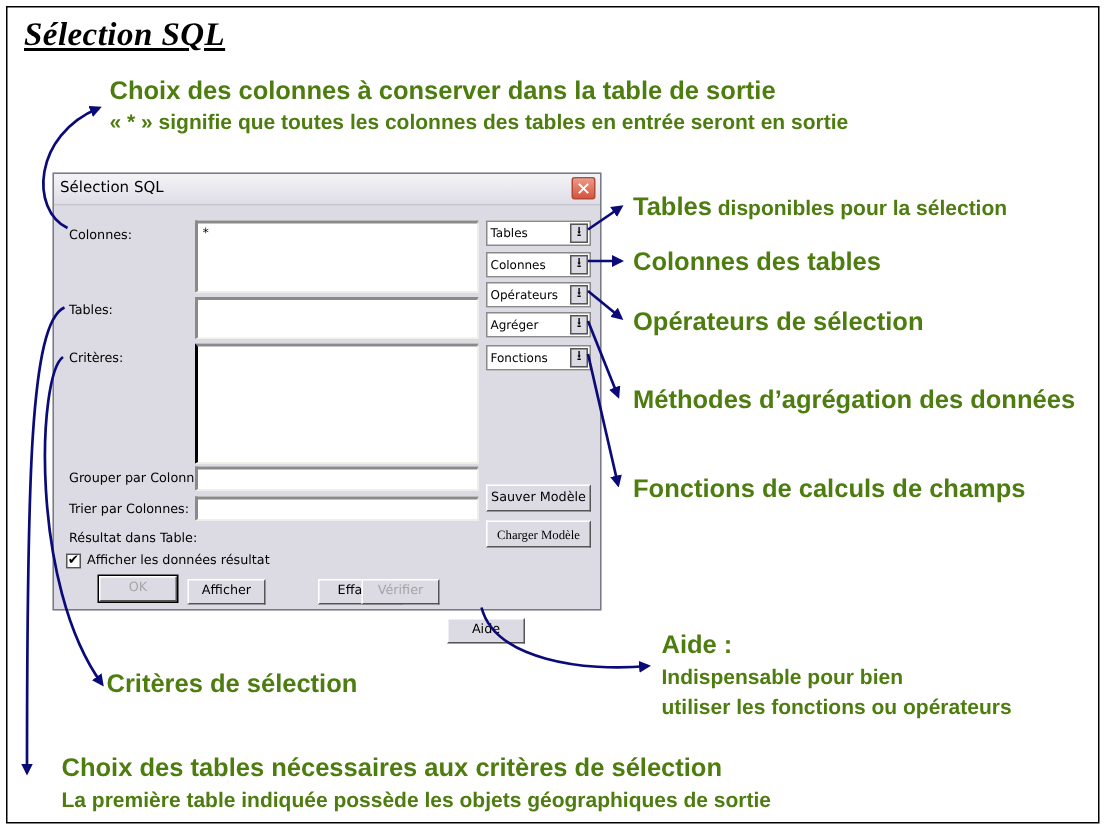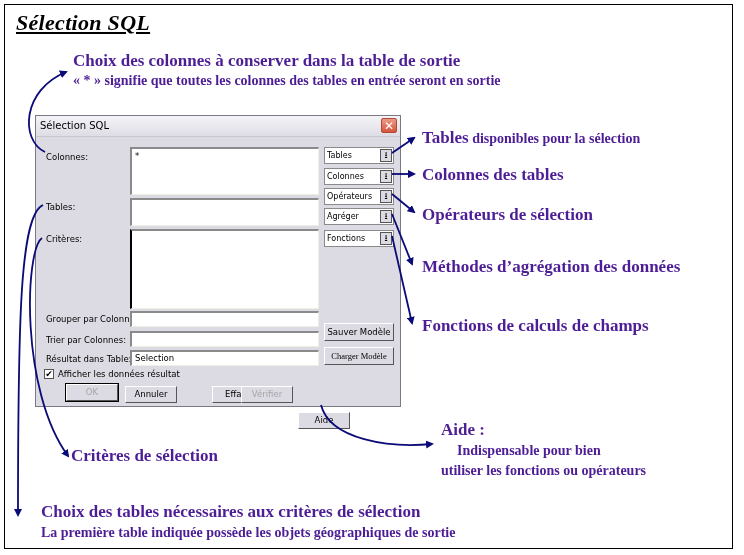--- a/index.html
+++ b/index.html
@@ -1,19 +1,19 @@
 <!DOCTYPE html>
 <html><head>
 <meta charset="utf-8">
 <style>
   html, body { margin: 0; padding: 0; background: #ffffff; }
   body { width: 744px; height: 555px; position: relative; overflow: hidden; font-family: "Liberation Serif", serif; }
   .page-frame { position: absolute; left: 4px; top: 4px; width: 729px; height: 545px; border: 1px solid #000; box-sizing: border-box; }
   .page-title { position: absolute; left: 16px; top: 10px; font-family: "Liberation Serif", serif; font-size: 22px; font-weight: bold; font-style: italic; text-decoration: underline; color: #000; letter-spacing: 0.3px; }
-  .anno { position: absolute; font-family: Liberation Serif, serif; font-weight: bold; color: #4c1d95; white-space: nowrap; }
+  .anno { position: absolute; font-family: Liberation Sans, sans-serif; font-weight: bold; color: #4d7c0f; white-space: nowrap; }
   .anno.big { font-size: 17px; }
   .anno.small { font-size: 14px; }
   .anno .sm { font-size: 14px; }
 
   
   .dialog { position: absolute; left: 35px; top: 115px; width: 366px; height: 292px; background: #dcdbe3; border: 1px solid #7a7a86; box-sizing: border-box; font-family: "DejaVu Sans", sans-serif; font-size: 8.5px; color: #000; }
   .titlebar { position: absolute; left: 0; top: 0; right: 0; height: 20px; background: linear-gradient(#f4f4f7, #dedde6); border-bottom: 1px solid #c8c7cf; }
   .titlebar .title { position: absolute; left: 4px; top: 4px; font-size: 10px; }
   .close-btn { position: absolute; right: 3px; top: 2px; width: 16px; height: 15px; background: linear-gradient(#ec9a88, #d6543c); border: 1px solid #b04a36; border-radius: 2px; color: #fff; font-size: 12px; line-height: 14px; text-align: center; font-weight: bold; box-sizing: border-box; }
   .lbl { position: absolute; font-size: 8.5px; color: #000; white-space: nowrap; }
@@ -36,21 +36,21 @@
 <div class="anno big" style="left:73px; top:51px;">Choix des colonnes à conserver dans la table de sortie</div>
 <div class="anno small" style="left:73px; top:73px;">« * » signifie que toutes les colonnes des tables en entrée seront en sortie</div>
 
 <div class="anno big" style="left:422px; top:128px;"><span>Tables</span><span class="sm"> disponibles pour la sélection</span></div>
 <div class="anno big" style="left:422px; top:165px;">Colonnes des tables</div>
 <div class="anno big" style="left:422px; top:205px;">Opérateurs de sélection</div>
 <div class="anno big" style="left:422px; top:257px;">Méthodes d’agrégation des données</div>
 <div class="anno big" style="left:422px; top:316px;">Fonctions de calculs de champs</div>
 
 <div class="anno big" style="left:441px; top:420px;">Aide :</div>
-<div class="anno small" style="left:441px; top:443px;margin-left:16px;">Indispensable pour bien</div>
+<div class="anno small" style="left:441px; top:443px;">Indispensable pour bien</div>
 <div class="anno small" style="left:441px; top:463px;">utiliser les fonctions ou opérateurs</div>
 
 <div class="anno big" style="left:71px; top:446px;">Critères de sélection</div>
 
 <div class="anno big" style="left:41px; top:502px;">Choix des tables nécessaires aux critères de sélection</div>
 <div class="anno small" style="left:41px; top:525px;">La première table indiquée possède les objets géographiques de sortie</div>
 
 <div class="dialog">
   <div class="titlebar">
     <span class="title">Sélection SQL</span>
@@ -66,21 +66,20 @@
   <div class="lbl" style="left:10px; top:118px;">Critères:</div>
   <div class="field" style="left:94px; top:113px; width:189px; height:80px; border-left:2px solid #000;"></div>
 
   <div class="lbl" style="left:10px; top:198px;">Grouper par Colonnes:</div>
   <div class="field" style="left:94px; top:195px; width:189px; height:16px;"></div>
 
   <div class="lbl" style="left:10px; top:219px;">Trier par Colonnes:</div>
   <div class="field" style="left:94px; top:215px; width:189px; height:16px;"></div>
 
   <div class="lbl" style="left:10px; top:238px;">Résultat dans Table:</div>
-  <div class="field" style="left:94px; top:234px; width:189px; height:16px; padding-top:1px;">Selection</div>
 
   <div class="combo" style="top:31px;">
     <span class="ctext">Tables</span>
     <span class="cbtn">⭳</span>
   </div>
   <div class="combo" style="top:52px;">
     <span class="ctext">Colonnes</span>
     <span class="cbtn">⭳</span>
   </div>
   <div class="combo" style="top:72px;">
@@ -96,21 +95,21 @@
     <span class="cbtn">⭳</span>
   </div>
 
   <div class="btn" style="left:288px; top:207px; width:70px; height:18px; line-height:16px;">Sauver Modèle</div>
   <div class="btn" style="left:288px; top:231px; width:70px; height:18px; line-height:16px;font-family:Liberation Serif, serif;">Charger Modèle</div>
 
   <div class="checkbox"><span>✔</span></div>
   <div class="lbl" style="left:22px; top:253px;">Afficher les données résultat</div>
 
   <div class="btn disabled default" style="left:30px; top:268px; width:52px;">OK</div>
-  <div class="btn" style="left:89px; top:270px; width:52px;">Annuler</div>
+  <div class="btn" style="left:89px; top:270px; width:52px;">Afficher</div>
   <div class="btn" style="left:148px; top:270px; width:56px;margin-left:28px;">Effacer</div>
   <div class="btn disabled" style="left:205px; top:270px; width:52px;">Vérifier</div>
   <div class="btn" style="left:262px; top:270px; width:52px;margin-top:26px;">Aide</div>
 </div>
 
 <svg class="arrows" viewBox="0 0 744 555">
   <defs>
     <marker id="ah" markerWidth="8" markerHeight="8" refX="6" refY="4" orient="auto" markerUnits="userSpaceOnUse">
       <path d="M0,0 L8,4 L0,8 z" fill="#0a0a78"></path>
     </marker>

